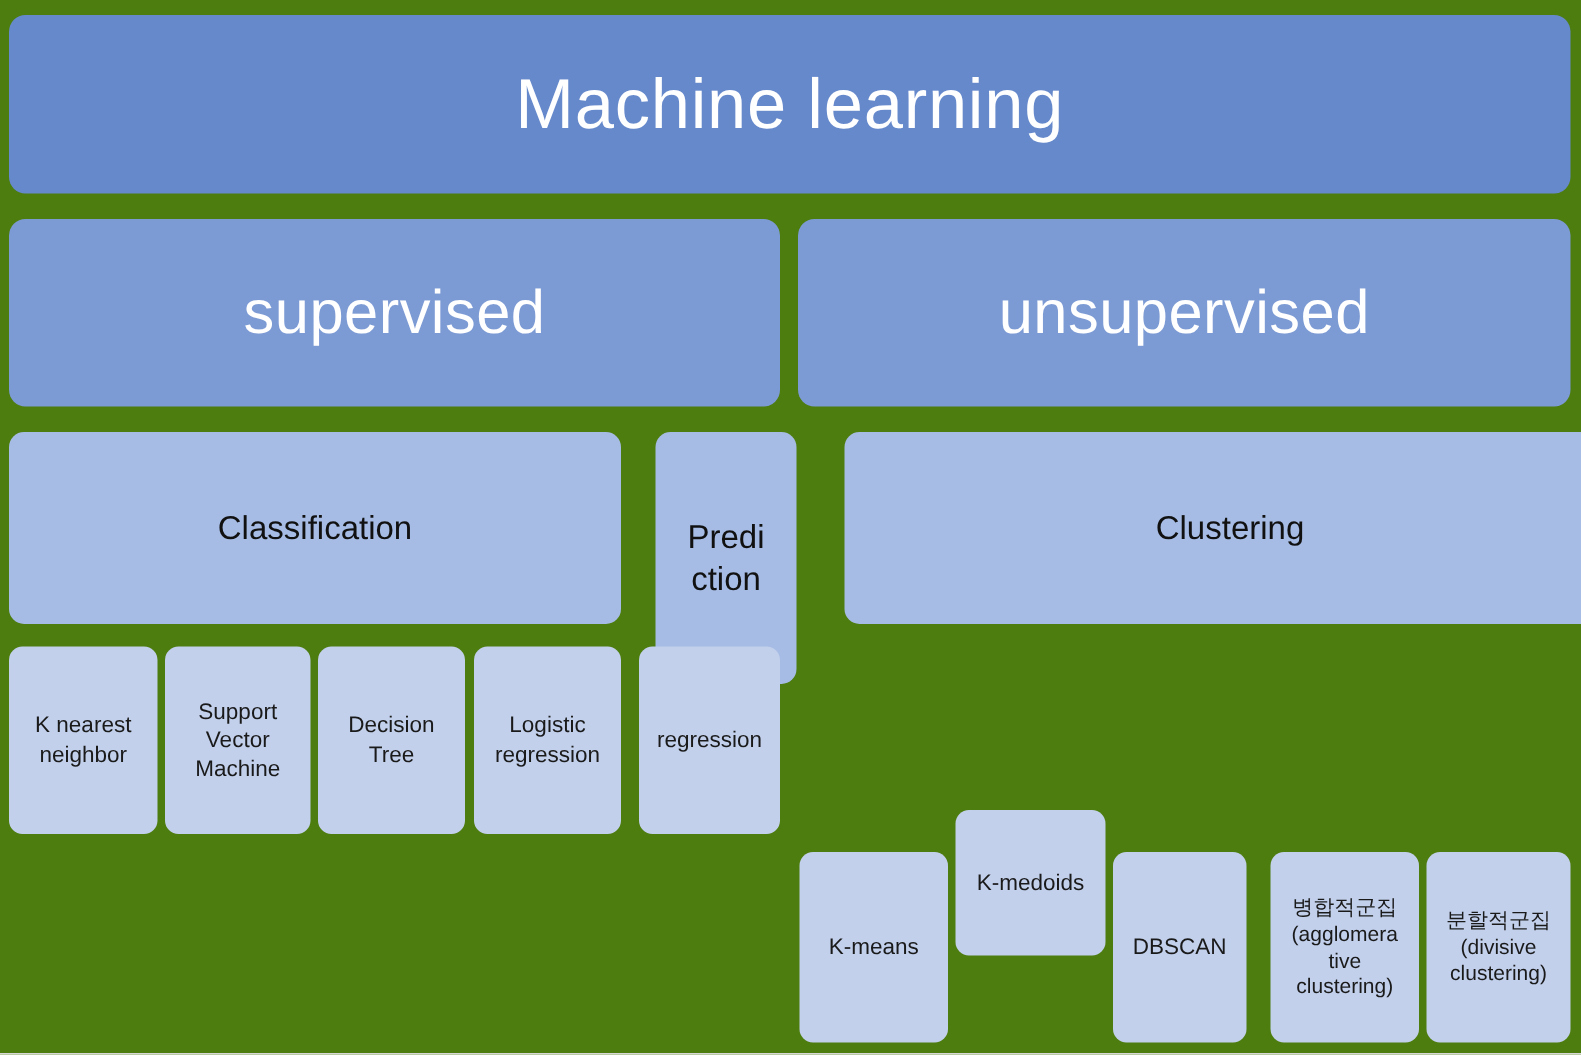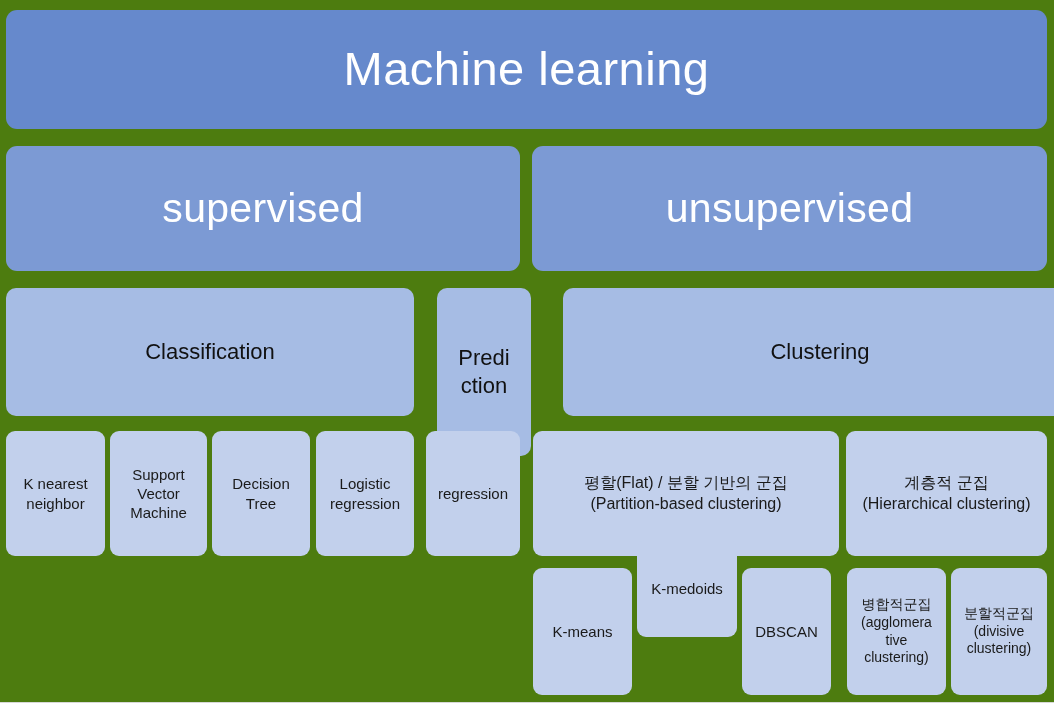--- a/index.html
+++ b/index.html
@@ -136,29 +136,21 @@
 
   <div class="node lvl-3" style="left:316px; top:431px; width:98px; height:125px;">
     <span class="txt">Logistic
 regression</span>
   </div>
 
   <div class="node lvl-3" style="left:426px; top:431px; width:94px; height:125px;">
     <span class="txt">regression</span>
   </div>
 
-  <div class="node lvl-3 wide" style="left:533px; top:431px; width:306px; height:125px;">
-    <span class="txt">평할(Flat) / 분할 기반의 군집
-(Partition-based  clustering)</span>
-  </div>
 
-  <div class="node lvl-3 wide" style="left:846px; top:431px; width:201px; height:125px;">
-    <span class="txt">계층적 군집
-(Hierarchical  clustering)</span>
-  </div>
 
   <div class="node lvl-4" style="left:533px; top:568px; width:99px; height:127px;">
     <span class="txt">K-means</span>
   </div>
 
   <div class="node lvl-4" style="left:637px; top:540px; width:100px; height:97px;text-align:center;">
     <span class="txt">K-medoids</span>
   </div>
 
   <div class="node lvl-4" style="left:742px; top:568px; width:89px; height:127px;">

